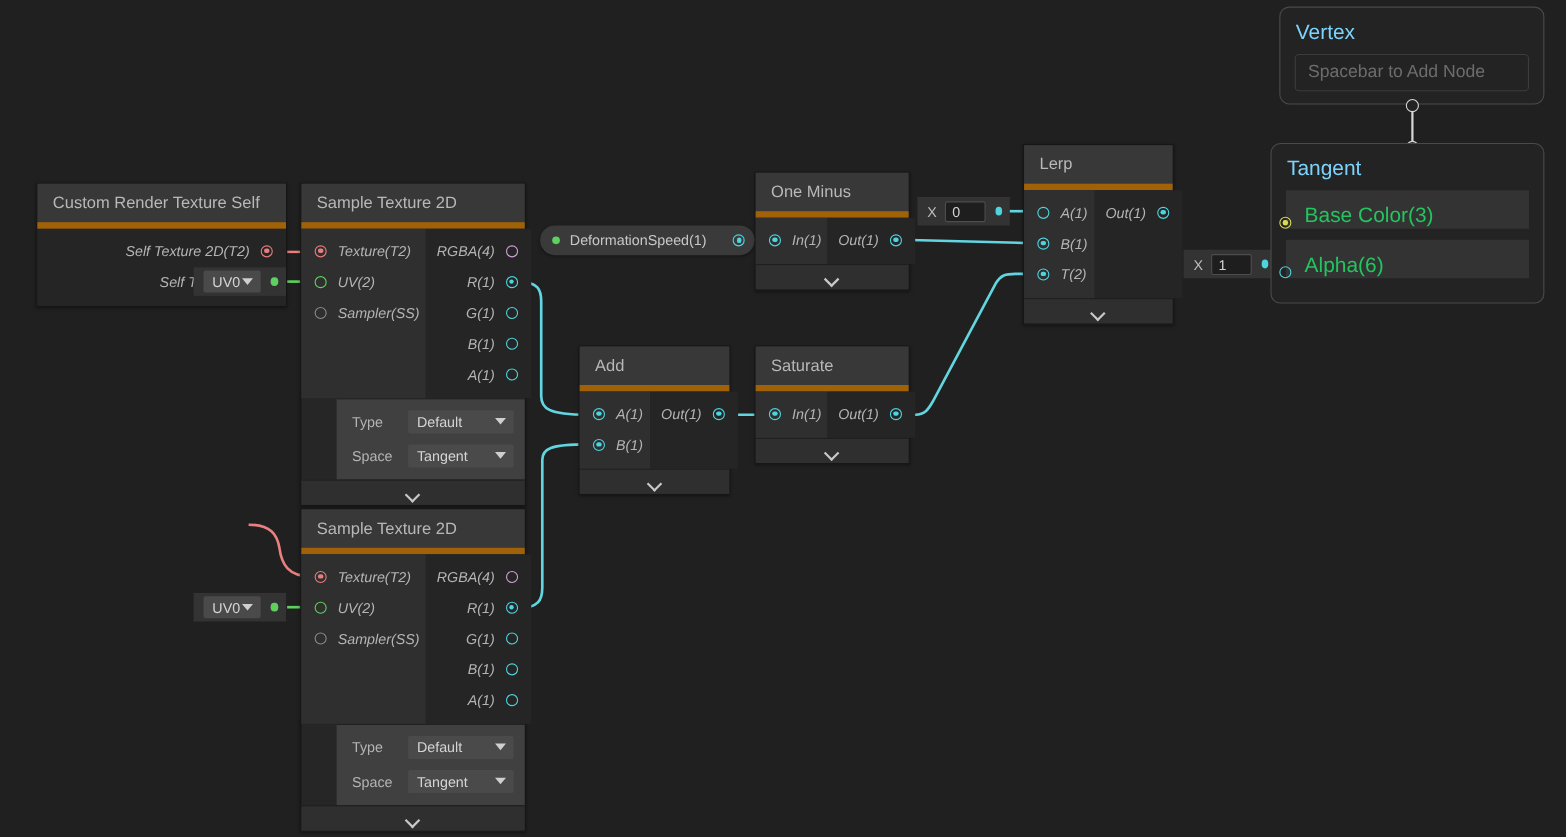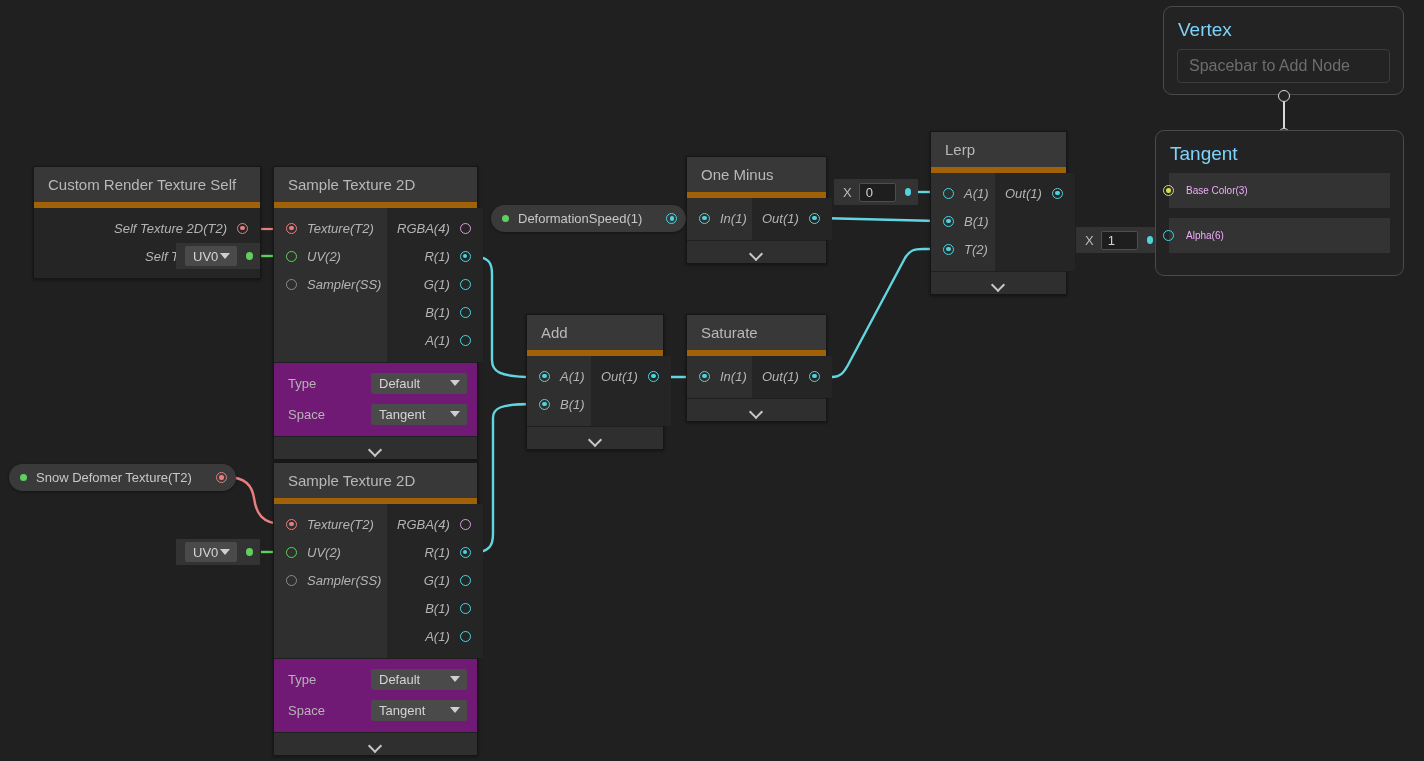--- a/index.html
+++ b/index.html
@@ -118,23 +118,24 @@
   .dot.c-green{ border-color: #5fd05f; color: #5fd05f; }
   .dot.c-pink { border-color: #d4a0d8; color: #d4a0d8; }
   .dot.c-grey { border-color: #8a8a8a; color: #8a8a8a; }
   .dot.c-yellow { border-color: #d8dc55; color: #d8dc55; }
 
   .slot.in .dot { margin-left: 12px; }
   .slot.out .dot { margin-right: 12px; }
 
   
   .settings {
-    background: #701a75;
+    background: #404040;
     padding: 8px 10px 10px 10px;
     border-top: 1px solid #1f1f1f;
+    margin-left: 32px;
   }
   .setting-row {
     display: flex;
     align-items: center;
     justify-content: space-between;
     height: 24px;
     margin-bottom: 7px;
   }
   .setting-row:last-child { margin-bottom: 0; }
   .setting-label {
@@ -245,23 +246,23 @@
     align-items: center;
     padding-left: 11px;
     font-size: 16px;
     color: #6d6d6d;
   }
   .block {
     margin: 0 13px 10px 13px;
     background: #333333;
     height: 35px;
     display: flex;
-    align-items: center;
-    font-size: 10px;
-    color: #f0abfc;
+    align-items: flex-end;
+    font-size: 19px;
+    color: #22c55e;
   }
   .block .dot { margin-left: -6px; }
   .block .block-label { padding-left: 12px; }
 
   .stack-connector {
     position: absolute;
     z-index: 2;
   }
   .ring {
     position: absolute;
@@ -397,25 +398,20 @@
           <span>Tangent</span>
           <span class="caret"></span>
         </span>
       </div>
     </div>
     <div class="node-footer">
       <span class="chev"></span>
     </div>
   </div>
 
-  <div class="prop-pill" style="left:9px; top:464px;">
-    <span class="lead green"></span>
-    <span class="pill-label">Snow Defomer Texture(T2)</span>
-    <span class="dot filled c-red"></span>
-  </div>
 
   <div class="float-field" style="left:176px; top:539px; width:84px; height:26px; background:#333333;">
     <div class="dropdown" style="width:60px; height:20px; background:#4a4a4a;">
       <span>UV0</span>
       <span class="caret"></span>
     </div>
     <span class="mini-dot" style="background:#5fd05f;"></span>
   </div>
 
   <div class="node" style="left:273px; top:462px; width:205px;">

